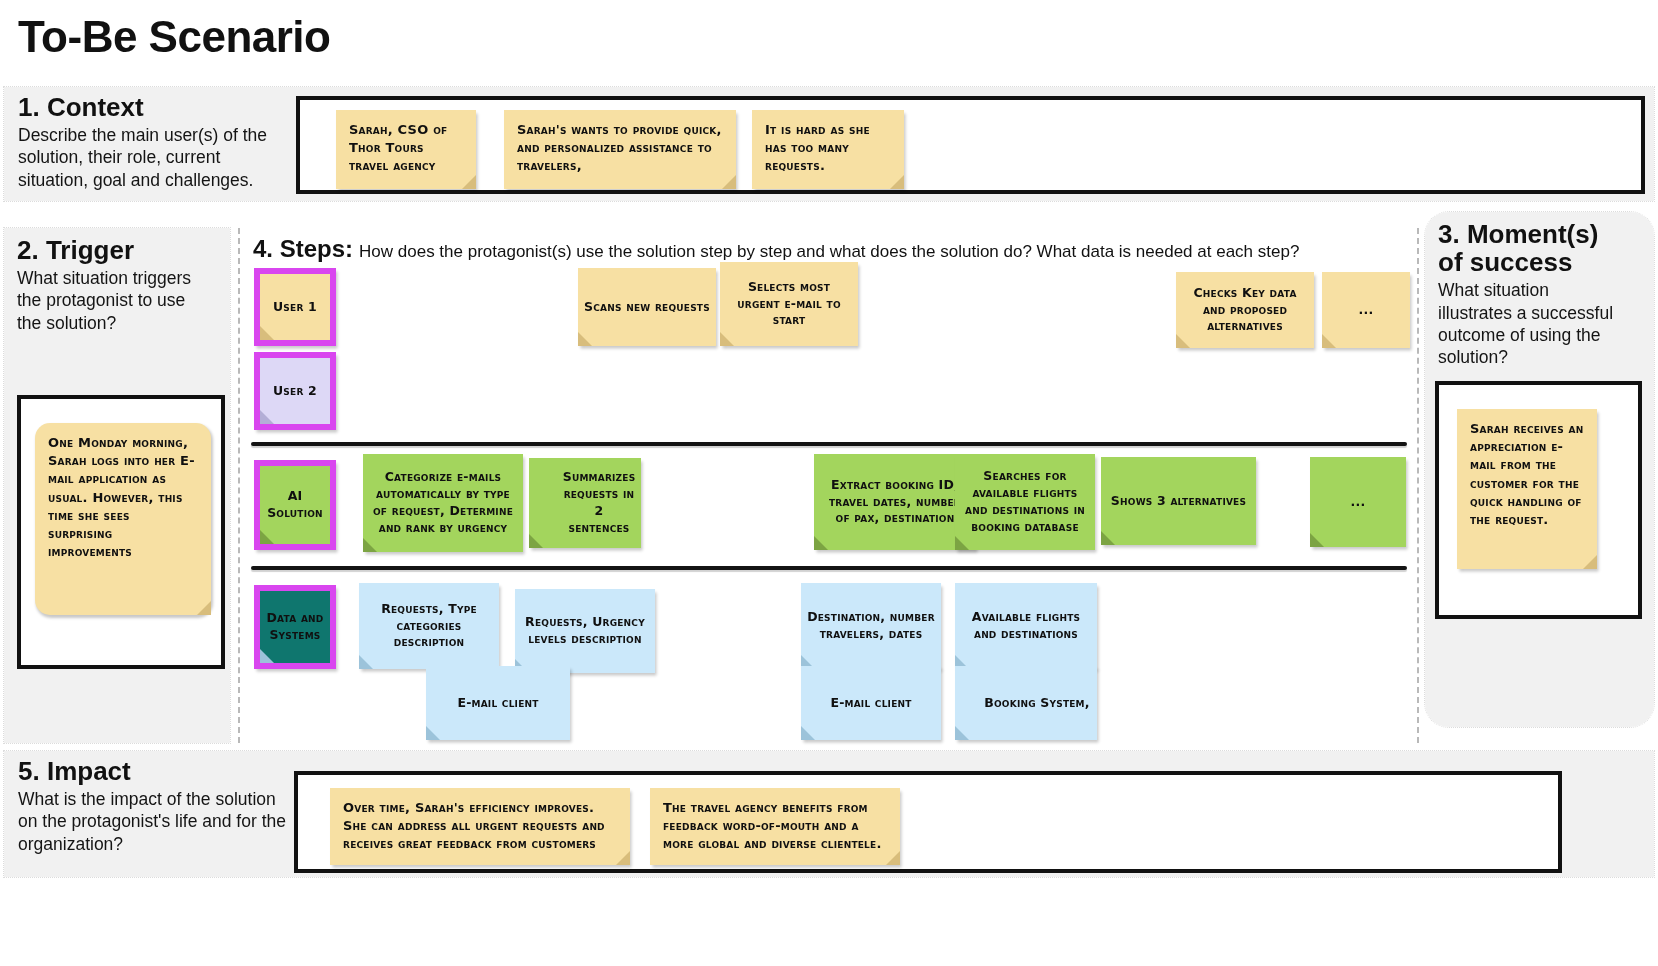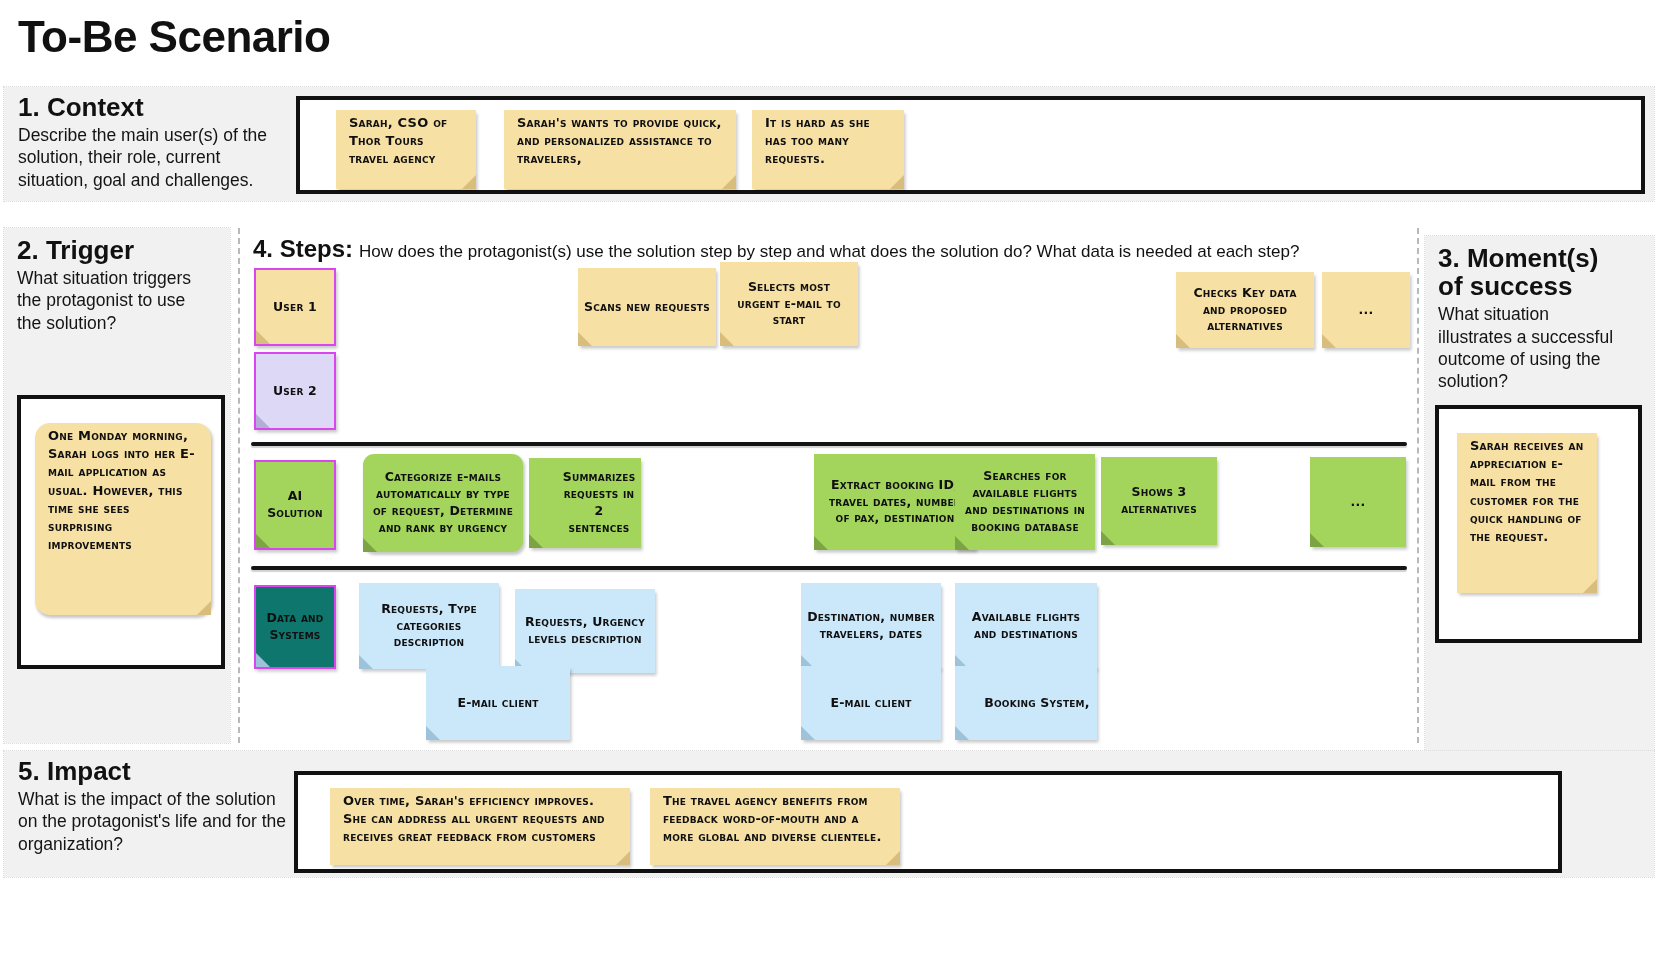--- a/index.html
+++ b/index.html
@@ -15,22 +15,22 @@
 
   
   .bigbox{position:absolute;box-sizing:border-box;border:4px solid #111;background:#fff;}
 
   
   .sticky{position:absolute;box-sizing:border-box;display:flex;align-items:center;justify-content:center;
           padding:6px;text-align:center;
           font-family:"DejaVu Sans",sans-serif;font-weight:700;font-variant:small-caps;
           font-size:12.5px;line-height:1.35;letter-spacing:0.2px;color:#101010;
           box-shadow:1.5px 2.5px 3px rgba(0,0,0,0.22);}
-  .sticky.para{align-items:flex-start;justify-content:flex-start;text-align:left;padding:4px 13px;font-size:13px;line-height:1.4;}
-  .sticky.lbl{border:2px solid #d946ef;}
+  .sticky.para{align-items:flex-start;justify-content:flex-start;text-align:left;padding:11px 13px;font-size:13px;line-height:1.4;}
+  .sticky.lbl{border:6px solid #d946ef;}
   .y{background:var(--sticky-yellow);}
   .p{background:var(--sticky-purple);}
   .g{background:var(--sticky-green);}
   .b{background:var(--sticky-blue);}
   
   .fl::after{content:"";position:absolute;left:0;bottom:0;width:0;height:0;
              border-left:14px solid var(--fold,#d8bd7c);border-top:14px solid transparent;
              filter:brightness(1);}
   .fr::after{content:"";position:absolute;right:0;bottom:0;width:0;height:0;
              border-right:14px solid var(--fold,#d8bd7c);border-top:14px solid transparent;}
@@ -112,33 +112,33 @@
 
     <div class="sticky p fl lbl" style="left:11px;top:124px;width:82px;height:78px;">
       <span>User 2</span>
     </div>
 
     <div class="lane-line" style="left:8px;top:214px;width:1156px;"></div>
 
     <div class="sticky g fl lbl" style="left:11px;top:232px;width:82px;height:90px;">
       <span>AI Solution</span>
     </div>
-    <div class="sticky g fl" style="left:120px;top:226px;width:160px;height:98px;border-radius:11px;">
+    <div class="sticky g fl" style="left:120px;top:226px;width:160px;height:98px;">
       <span>Categorize e-mails automatically by type of request, Determine and rank by urgency</span>
     </div>
     <div class="sticky g fl" style="left:286px;top:230px;width:112px;height:90px;padding-left:34px;">
       <span>Summarizes requests in 2 sentences</span>
     </div>
     <div class="sticky g fl" style="left:571px;top:226px;width:162px;height:96px;">
       <span>Extract booking ID, travel dates, number of pax, destination</span>
     </div>
     <div class="sticky g fl" style="left:712px;top:226px;width:140px;height:96px;">
       <span>Searches for available flights and destinations in booking database</span>
     </div>
-    <div class="sticky g fl" style="left:858px;top:229px;width:116px;height:88px;align-items:center;">
+    <div class="sticky g fl" style="left:858px;top:229px;width:155px;height:88px;align-items:center;">
       <span>Shows 3 alternatives</span>
     </div>
     <div class="sticky g fl" style="left:1067px;top:229px;width:96px;height:90px;">
       <span>...</span>
     </div>
 
     <div class="lane-line" style="left:8px;top:338px;width:1156px;"></div>
 
     <div class="sticky b fl lbl" style="left:11px;top:357px;width:82px;height:84px;background:#0f766e;">
       <span>Data and Systems</span>
@@ -159,21 +159,21 @@
       <span>E-mail client</span>
     </div>
     <div class="sticky b fl" style="left:558px;top:438px;width:140px;height:74px;">
       <span>E-mail client</span>
     </div>
     <div class="sticky b fl" style="left:712px;top:438px;width:142px;height:74px;padding-left:28px;">
       <span>Booking System,</span>
     </div>
   </div>
 
-  <div class="panel" style="left:1425px;top:236px;width:229px;height:515px;">
+  <div class="panel" style="left:1425px;top:212px;width:229px;height:515px;border-radius:24px;">
     <div class="abs" style="left:13px;top:8px;width:188px;">
       <h2 class="sec-title" style="width:175px;">3. Moment(s) of success</h2>
       <p class="sec-desc">What situation illustrates a successful outcome of using the solution?</p>
     </div>
     <div class="bigbox" style="left:10px;top:169px;width:207px;height:238px;">
       <div class="sticky y fr para note-success" style="left:18px;top:24px;width:140px;height:160px;">
         <span>Sarah receives an appreciation e-mail from the customer for the quick handling of the request.</span>
       </div>
     </div>
   </div>

